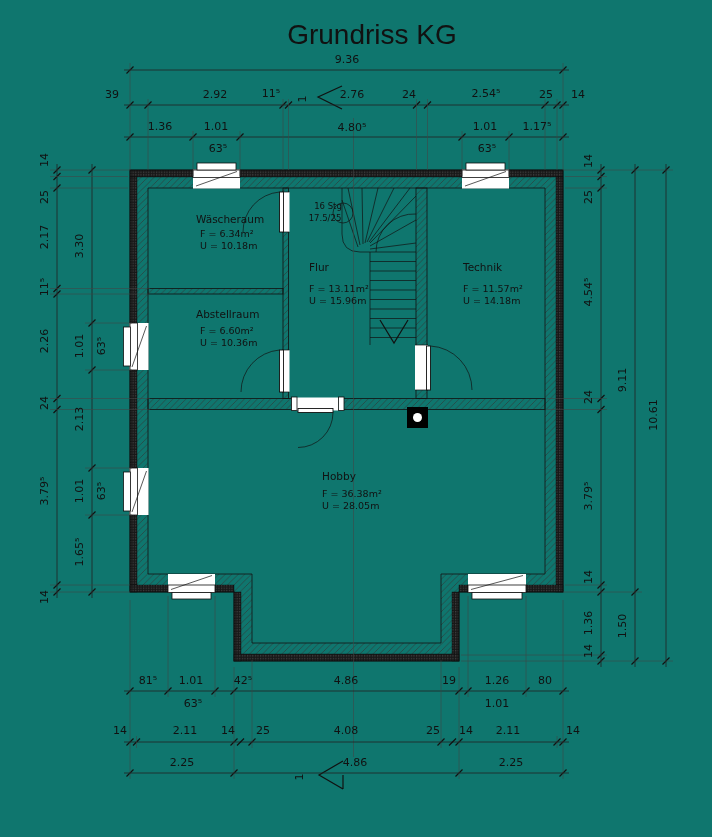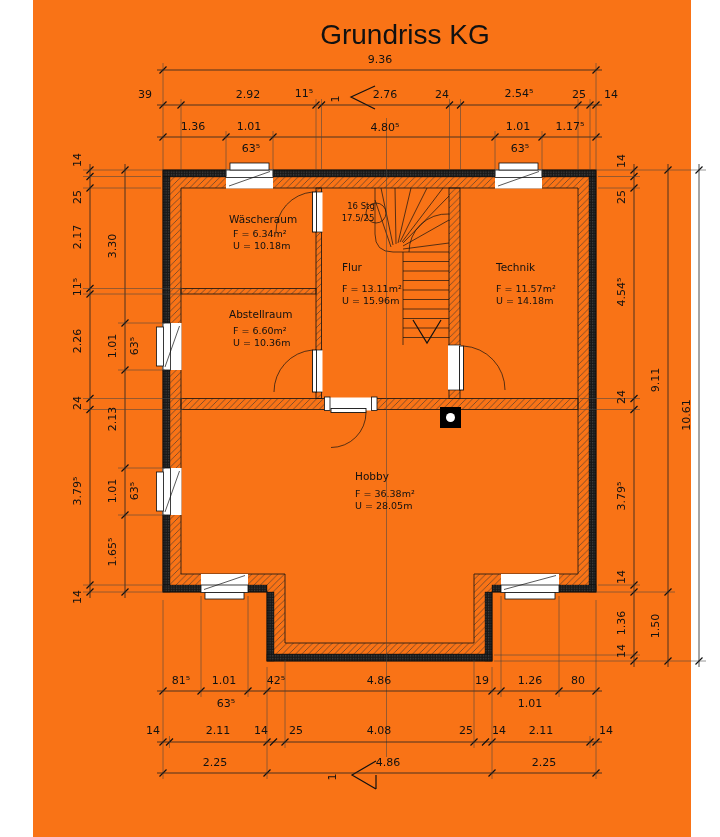--- a/index.html
+++ b/index.html
@@ -1,16 +1,16 @@
 <!DOCTYPE html>
 <html><head>
 <meta charset="utf-8">
 <style>
   html,body{margin:0;padding:0;background:#fff;}
-  .page{width:658px;height:837px;background:#f97316;position:relative;font-family:"Liberation Sans",sans-serif;margin-left:33px;}
+  .page{width:712px;height:837px;background:#0f766e;position:relative;font-family:"Liberation Sans",sans-serif;}
   svg{display:block;}
   .t-title{font:28px "Liberation Sans",sans-serif;fill:#111;}
   .t-dim{font:11px "DejaVu Sans",sans-serif;fill:#111;}
   .t-room{font:10.5px "DejaVu Sans",sans-serif;fill:#111;}
   .t-fu{font:9.5px "DejaVu Sans",sans-serif;fill:#111;}
   .t-stair{font:8.5px "DejaVu Sans",sans-serif;fill:#111;}
   .dl{stroke:#222;stroke-width:0.8;}
   .tk{stroke:#111;stroke-width:1.2;fill:none;}
   .wit{stroke:#444;stroke-width:0.55;fill:none;}
   .wl{stroke:#111;fill:none;}

